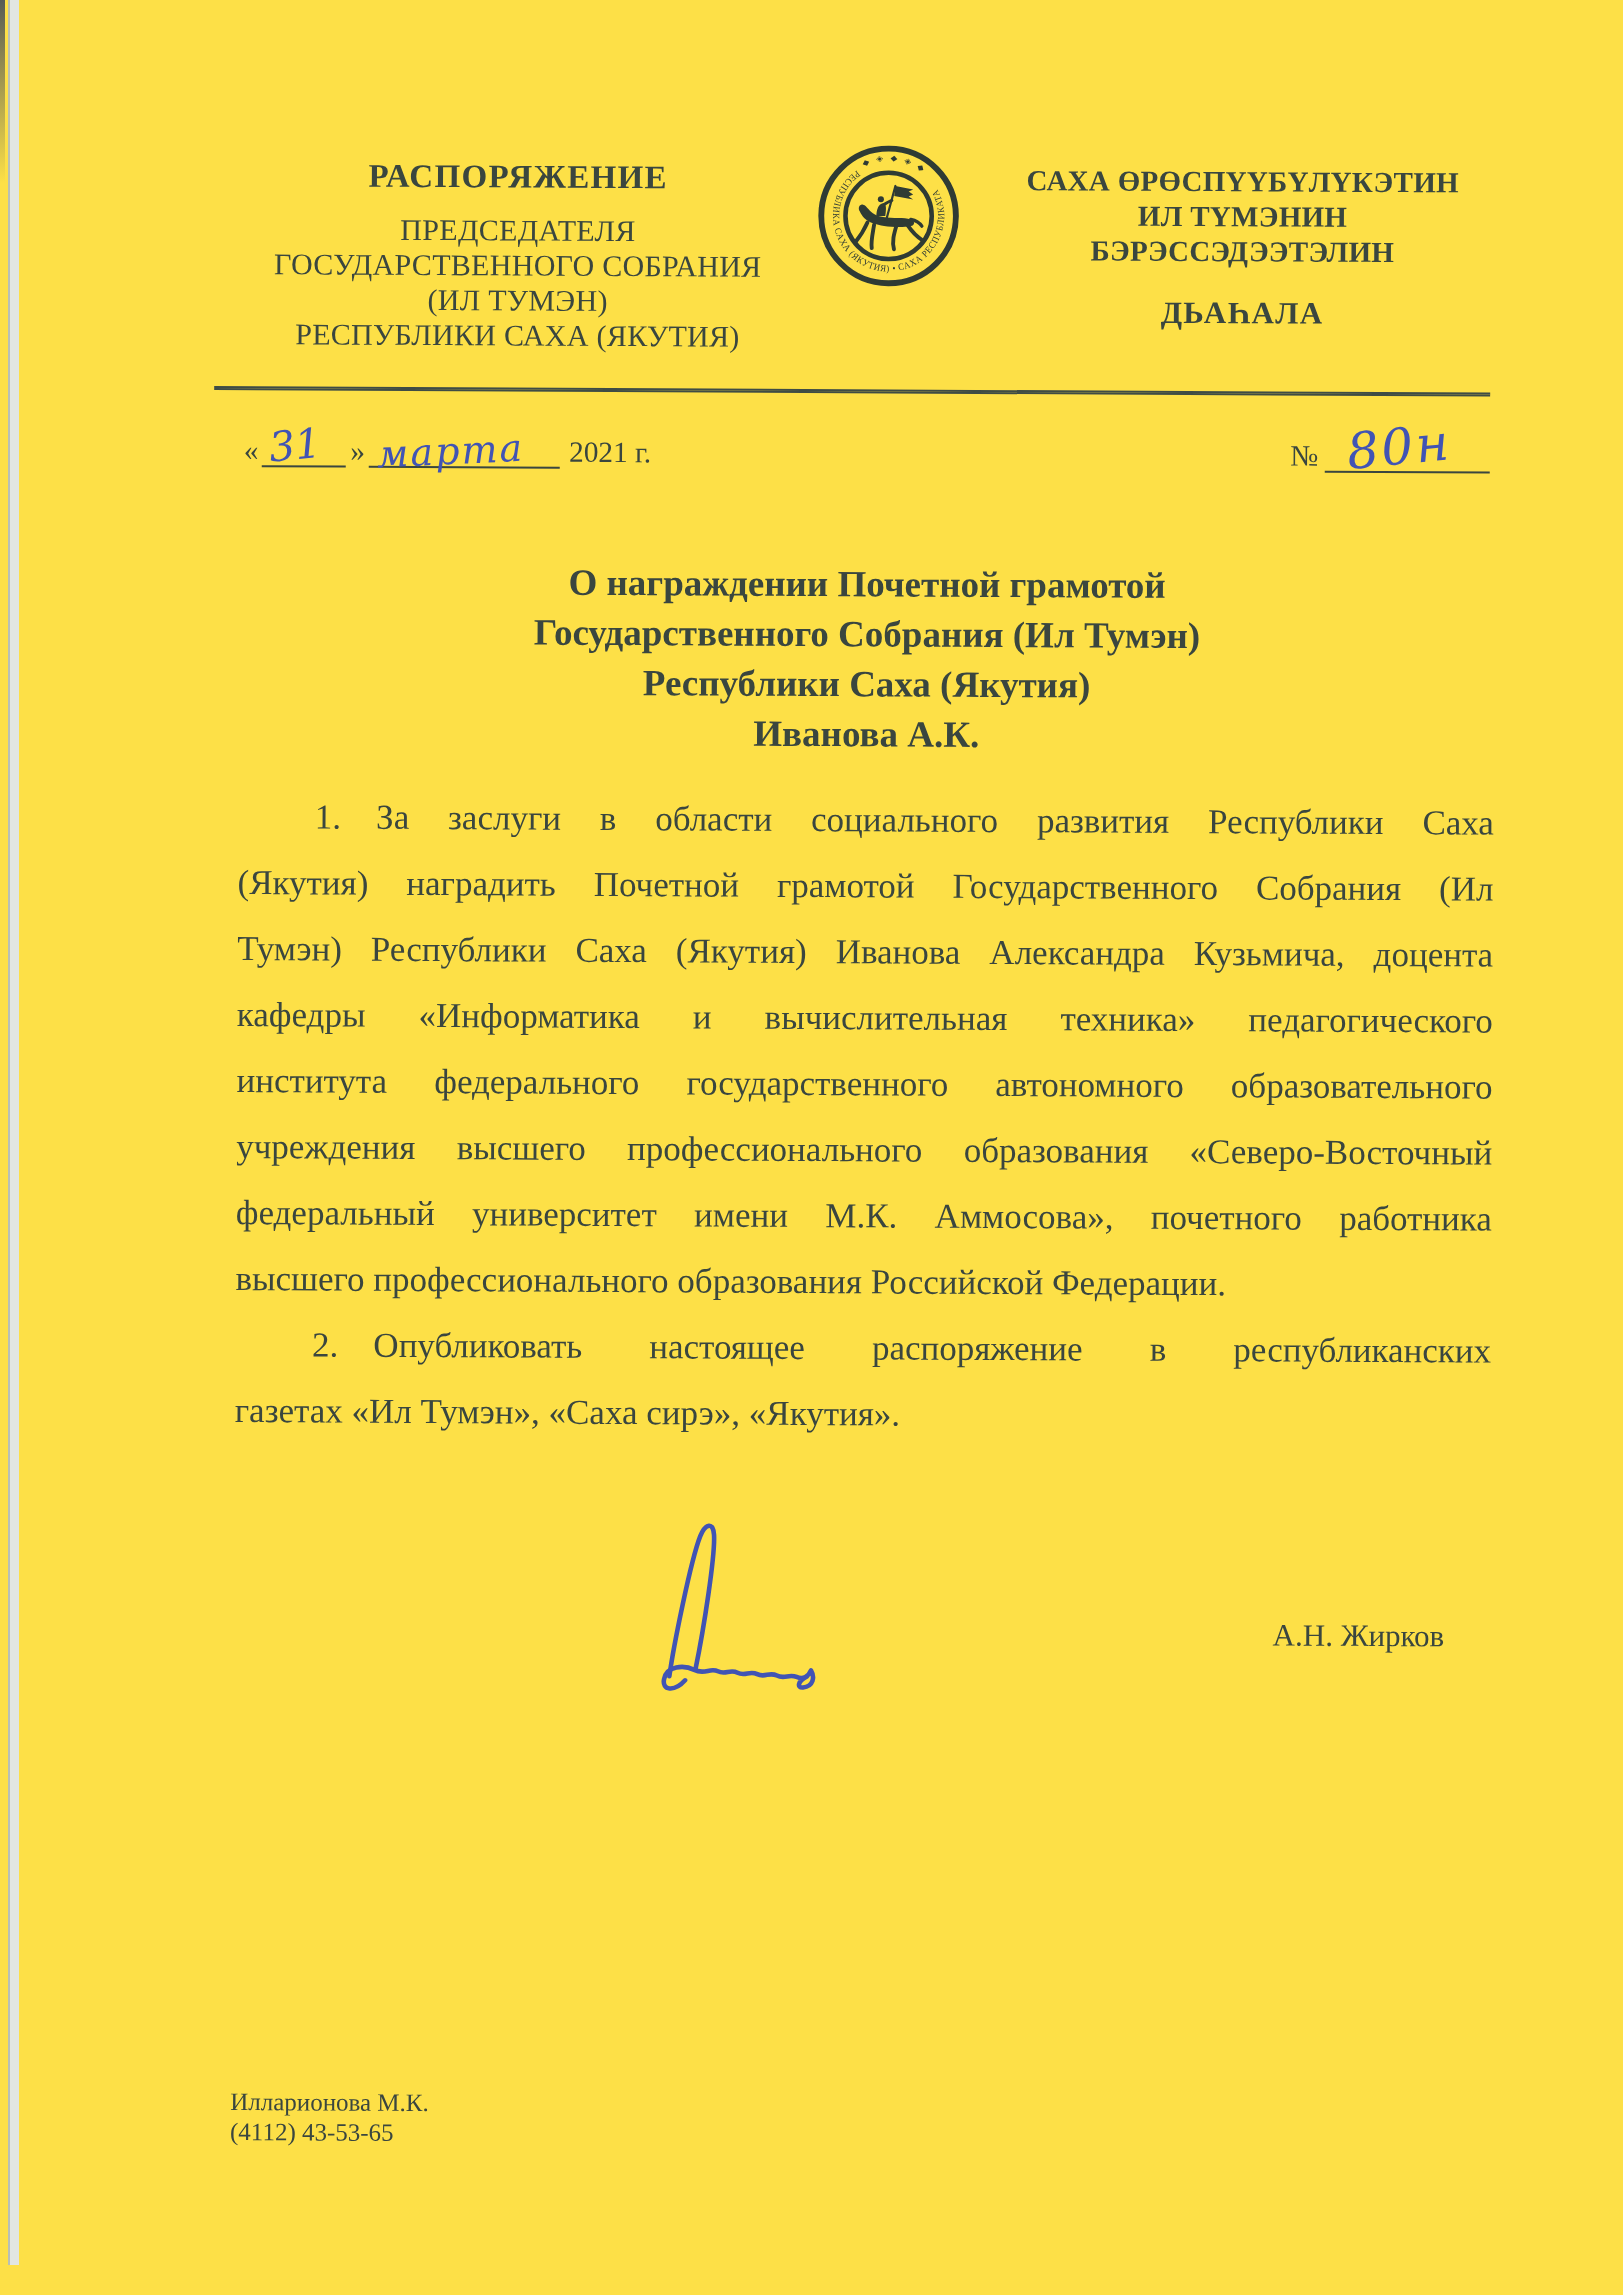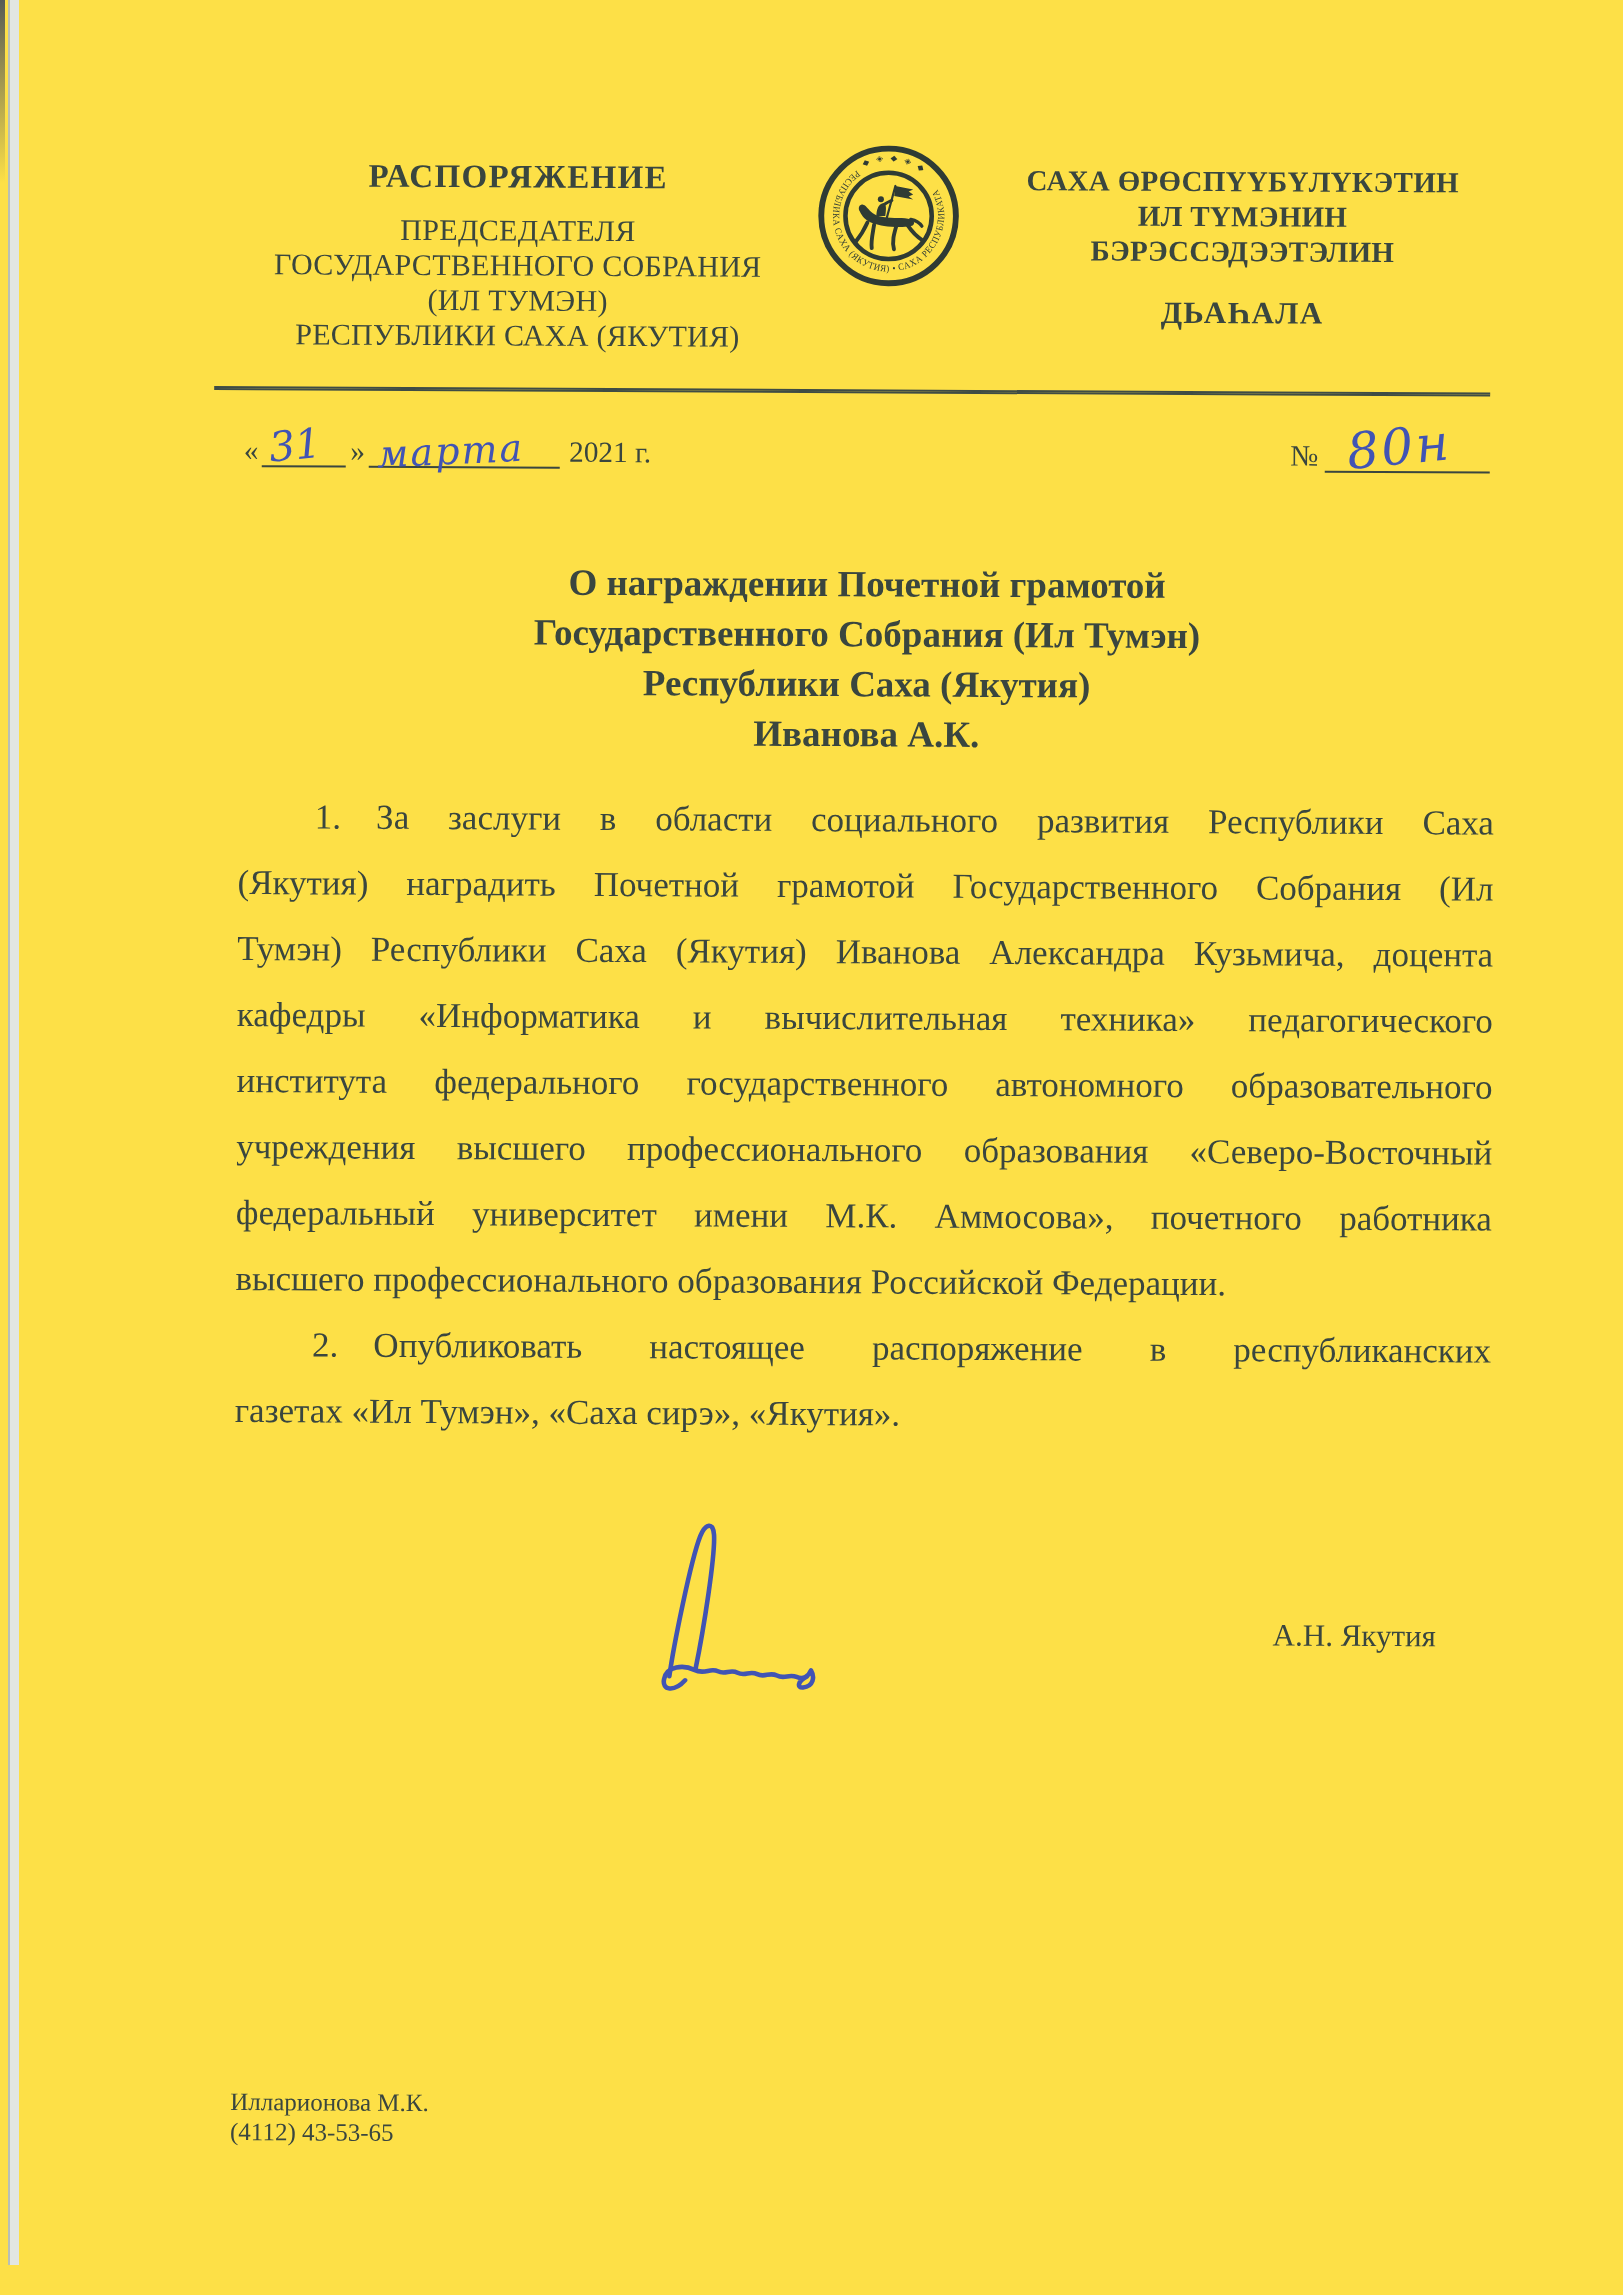--- a/index.html
+++ b/index.html
@@ -161,21 +161,21 @@
       <div class="bl">федеральный университет имени М.К. Аммосова», почетного работника</div>
       <div class="bl noj">высшего профессионального образования Российской Федерации.</div>
       <div class="bl ind">2. Опубликовать настоящее распоряжение в республиканских</div>
       <div class="bl noj">газетах «Ил Тумэн», «Саха сирэ», «Якутия».</div>
     </div>
 
     <svg class="sig" viewBox="0 0 360 280">
       <path d="M 96 262 C 102 216 128 84 142 48 C 150 28 162 26 163 46 C 165 78 148 190 136 250"></path>
       <path d="M 120 268 C 104 286 84 284 88 266 C 92 246 118 244 134 252 C 150 260 158 248 170 254 C 182 260 188 250 200 256 C 212 262 218 252 230 258 C 242 264 248 254 260 260 C 272 266 278 257 290 262 C 300 266 308 262 312 252 C 318 262 316 276 300 278 C 290 279 292 268 306 261"></path>
     </svg>
-    <div class="sig-name">А.Н. Якутия</div>
+    <div class="sig-name">А.Н. Жирков</div>
 
     <div class="footer">
       <div>Илларионова М.К.</div>
       <div>(4112) 43-53-65</div>
     </div>
 
   </div>
 </div>
 
 

